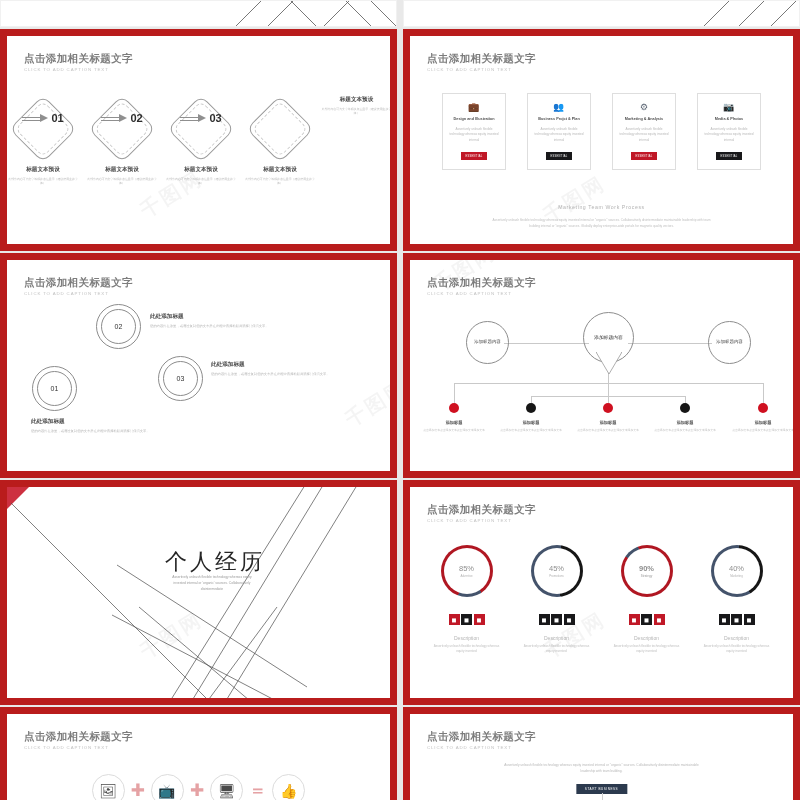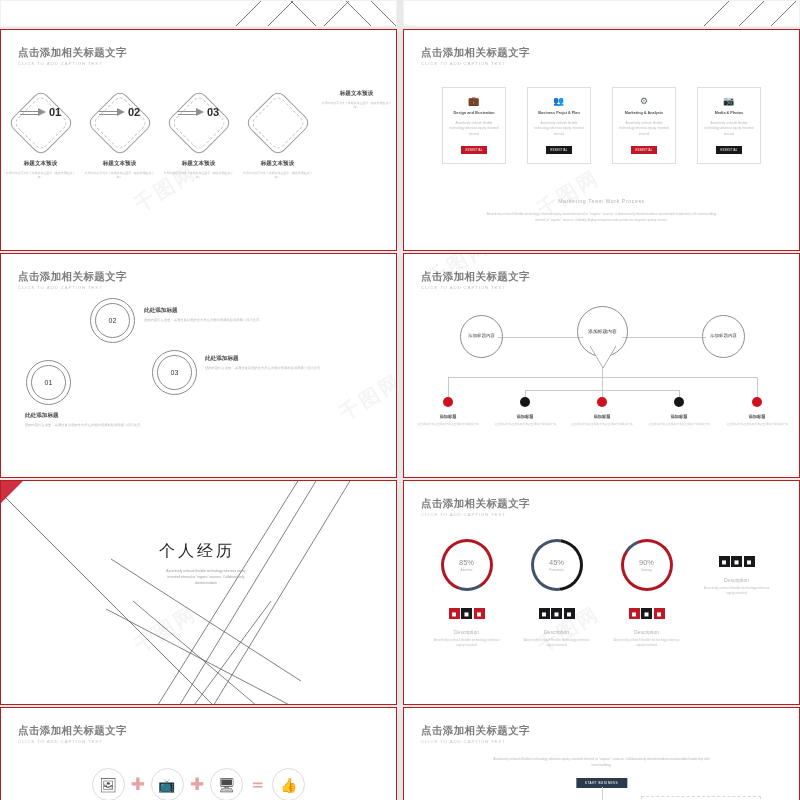--- a/index.html
+++ b/index.html
@@ -16,21 +16,21 @@
     grid-template-columns: 397px 397px;
     grid-template-rows: 27px 222px 225px 225px 115px;
     column-gap: 6px;
     row-gap: 2px;
     padding: 0 0 0 0;
   }
   .slide {
     background: #ffffff;
     position: relative;
     overflow: hidden;
-    border: 1px solid #b91c1c;
+    border: 7px solid #b91c1c;
   }
   
   .hdr { position: absolute; left: 17px; top: 16px; }
   .hdr .h1 {
     font-size: 10.5px; font-weight: bold; color: #7d7d7d;
     letter-spacing: .4px; line-height: 1.15;
   }
   .hdr .h2 {
     font-size: 4.4px; color: #c2c2c2; letter-spacing: .85px;
     margin-top: 2.5px;
@@ -96,21 +96,21 @@
   .oline { position:absolute; background:#c9c9c9; }
   .pin { position:absolute; width:10px; height:10px; border-radius:50%; }
   .pin.red { background:#cf1020; }
   .pin.black { background:#161616; }
   .pin-lbl { position:absolute; text-align:center; width:64px; }
   .pin-lbl .t { font-size:4.2px; font-weight:bold; color:#4d4d4d; }
   .pin-lbl .b { font-size:2.8px; color:#bdbdbd; line-height:1.6; margin-top:2.5px; }
 
   
   .corner { position:absolute; left:0; top:0; width:0; height:0; border-left:22px solid #cd3040; border-bottom:22px solid transparent; }
-  .cover-title { position:absolute; left:158px; top:60px; font-size:16px; color:#262626; letter-spacing:3px; }
+  .cover-title { position:absolute; left:158px; top:60px; font-size:22px; color:#262626; letter-spacing:3px; }
   .cover-sub { position:absolute; left:160px; top:88px; width:90px; text-align:center; font-size:3.3px; color:#9a9a9a; line-height:1.8; }
 
   
   .donuts { position:absolute; left:0; right:0; top:58px; display:flex; justify-content:center; gap:30px; }
   .dcol { width: 60px; display:flex; flex-direction:column; align-items:center; }
   .donut { width:52px; height:52px; border-radius:50%; position:relative; }
   .donut .hole { position:absolute; inset:3px; background:#fff; border-radius:50%; display:flex; flex-direction:column; align-items:center; justify-content:center; }
   .donut .pct { font-size:7.5px; color:#8f8f8f; }
   .donut .lbl { font-size:2.9px; color:#b3b3b3; margin-top:1px; }
   .iconrow { display:flex; gap:1.5px; margin-top:17px; }
@@ -397,36 +397,42 @@
         <div class="iconrow">
           <div class="sq dark">◼</div>
           <div class="sq dark">◼</div>
           <div class="sq dark">◼</div>
         </div>
         <div class="desc-t">Description</div>
         <div class="desc-b">Assertively unleash flexible technology whereas equity invested</div>
       </div>
 
       <div class="dcol">
-        <div class="donut" style="background: conic-gradient(from 340deg, #b01722 0% 90%, #44536b 90% 100%);">
+        <div class="donut" style="background: conic-gradient(from 340deg, #b01722 0% 90%, #44536b 90% 100%); font-weight: bold;">
           <div class="hole">
             <div class="pct">90%</div>
             <div class="lbl">Strategy</div>
           </div>
         </div>
         <div class="iconrow">
           <div class="sq red">◼</div>
           <div class="sq dark">◼</div>
           <div class="sq red">◼</div>
         </div>
         <div class="desc-t">Description</div>
         <div class="desc-b">Assertively unleash flexible technology whereas equity invested</div>
       </div>
 
       <div class="dcol">
+        <div class="donut" style="background: conic-gradient(from 5deg, #161616 0% 40%, #44536b 40% 100%);">
+          <div class="hole">
+            <div class="pct">40%</div>
+            <div class="lbl">Marketing</div>
+          </div>
+        </div>
         <div class="iconrow">
           <div class="sq dark">◼</div>
           <div class="sq dark">◼</div>
           <div class="sq dark">◼</div>
         </div>
         <div class="desc-t">Description</div>
         <div class="desc-b">Assertively unleash flexible technology whereas equity invested</div>
       </div>
 
     </div>

